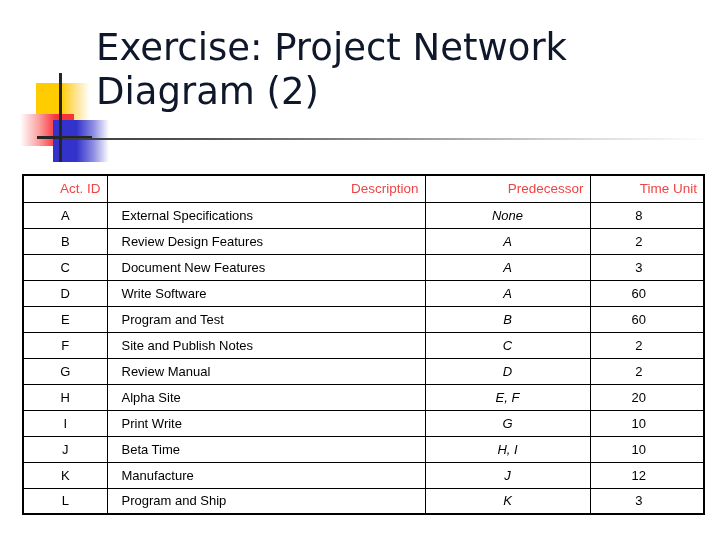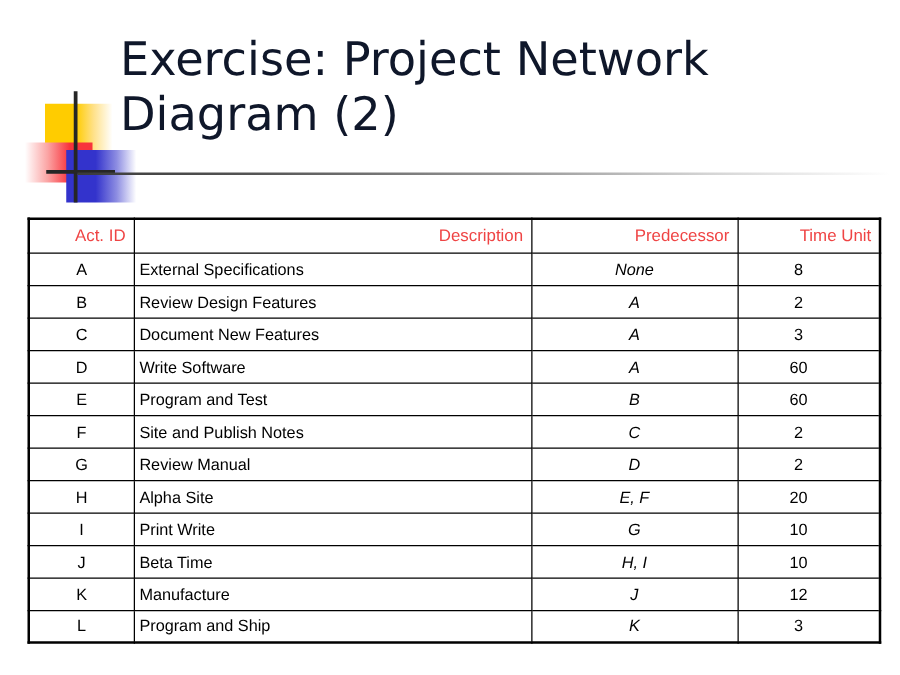--- a/index.html
+++ b/index.html
@@ -123,21 +123,21 @@
     vertical-align: middle;
     box-sizing: border-box;
   }
   #activity-table thead th {
     color: #ef4444;
     font-size: 13.5px;
     text-align: right;
     height: 27px;
   }
   #activity-table td.col-id    { text-align: center; }
-  #activity-table td.col-desc  { text-align: left; padding-left: 4px; }
+  #activity-table td.col-desc  { text-align: left; padding-left: 14px; }
   #activity-table td.col-pred  { text-align: center; font-style: italic; }
   #activity-table td.col-time  { text-align: center; padding-right: 22px; }
 
   
   #activity-table {
     border: 2px solid #000000;
   }
 </style>
 </head>
 <body>

